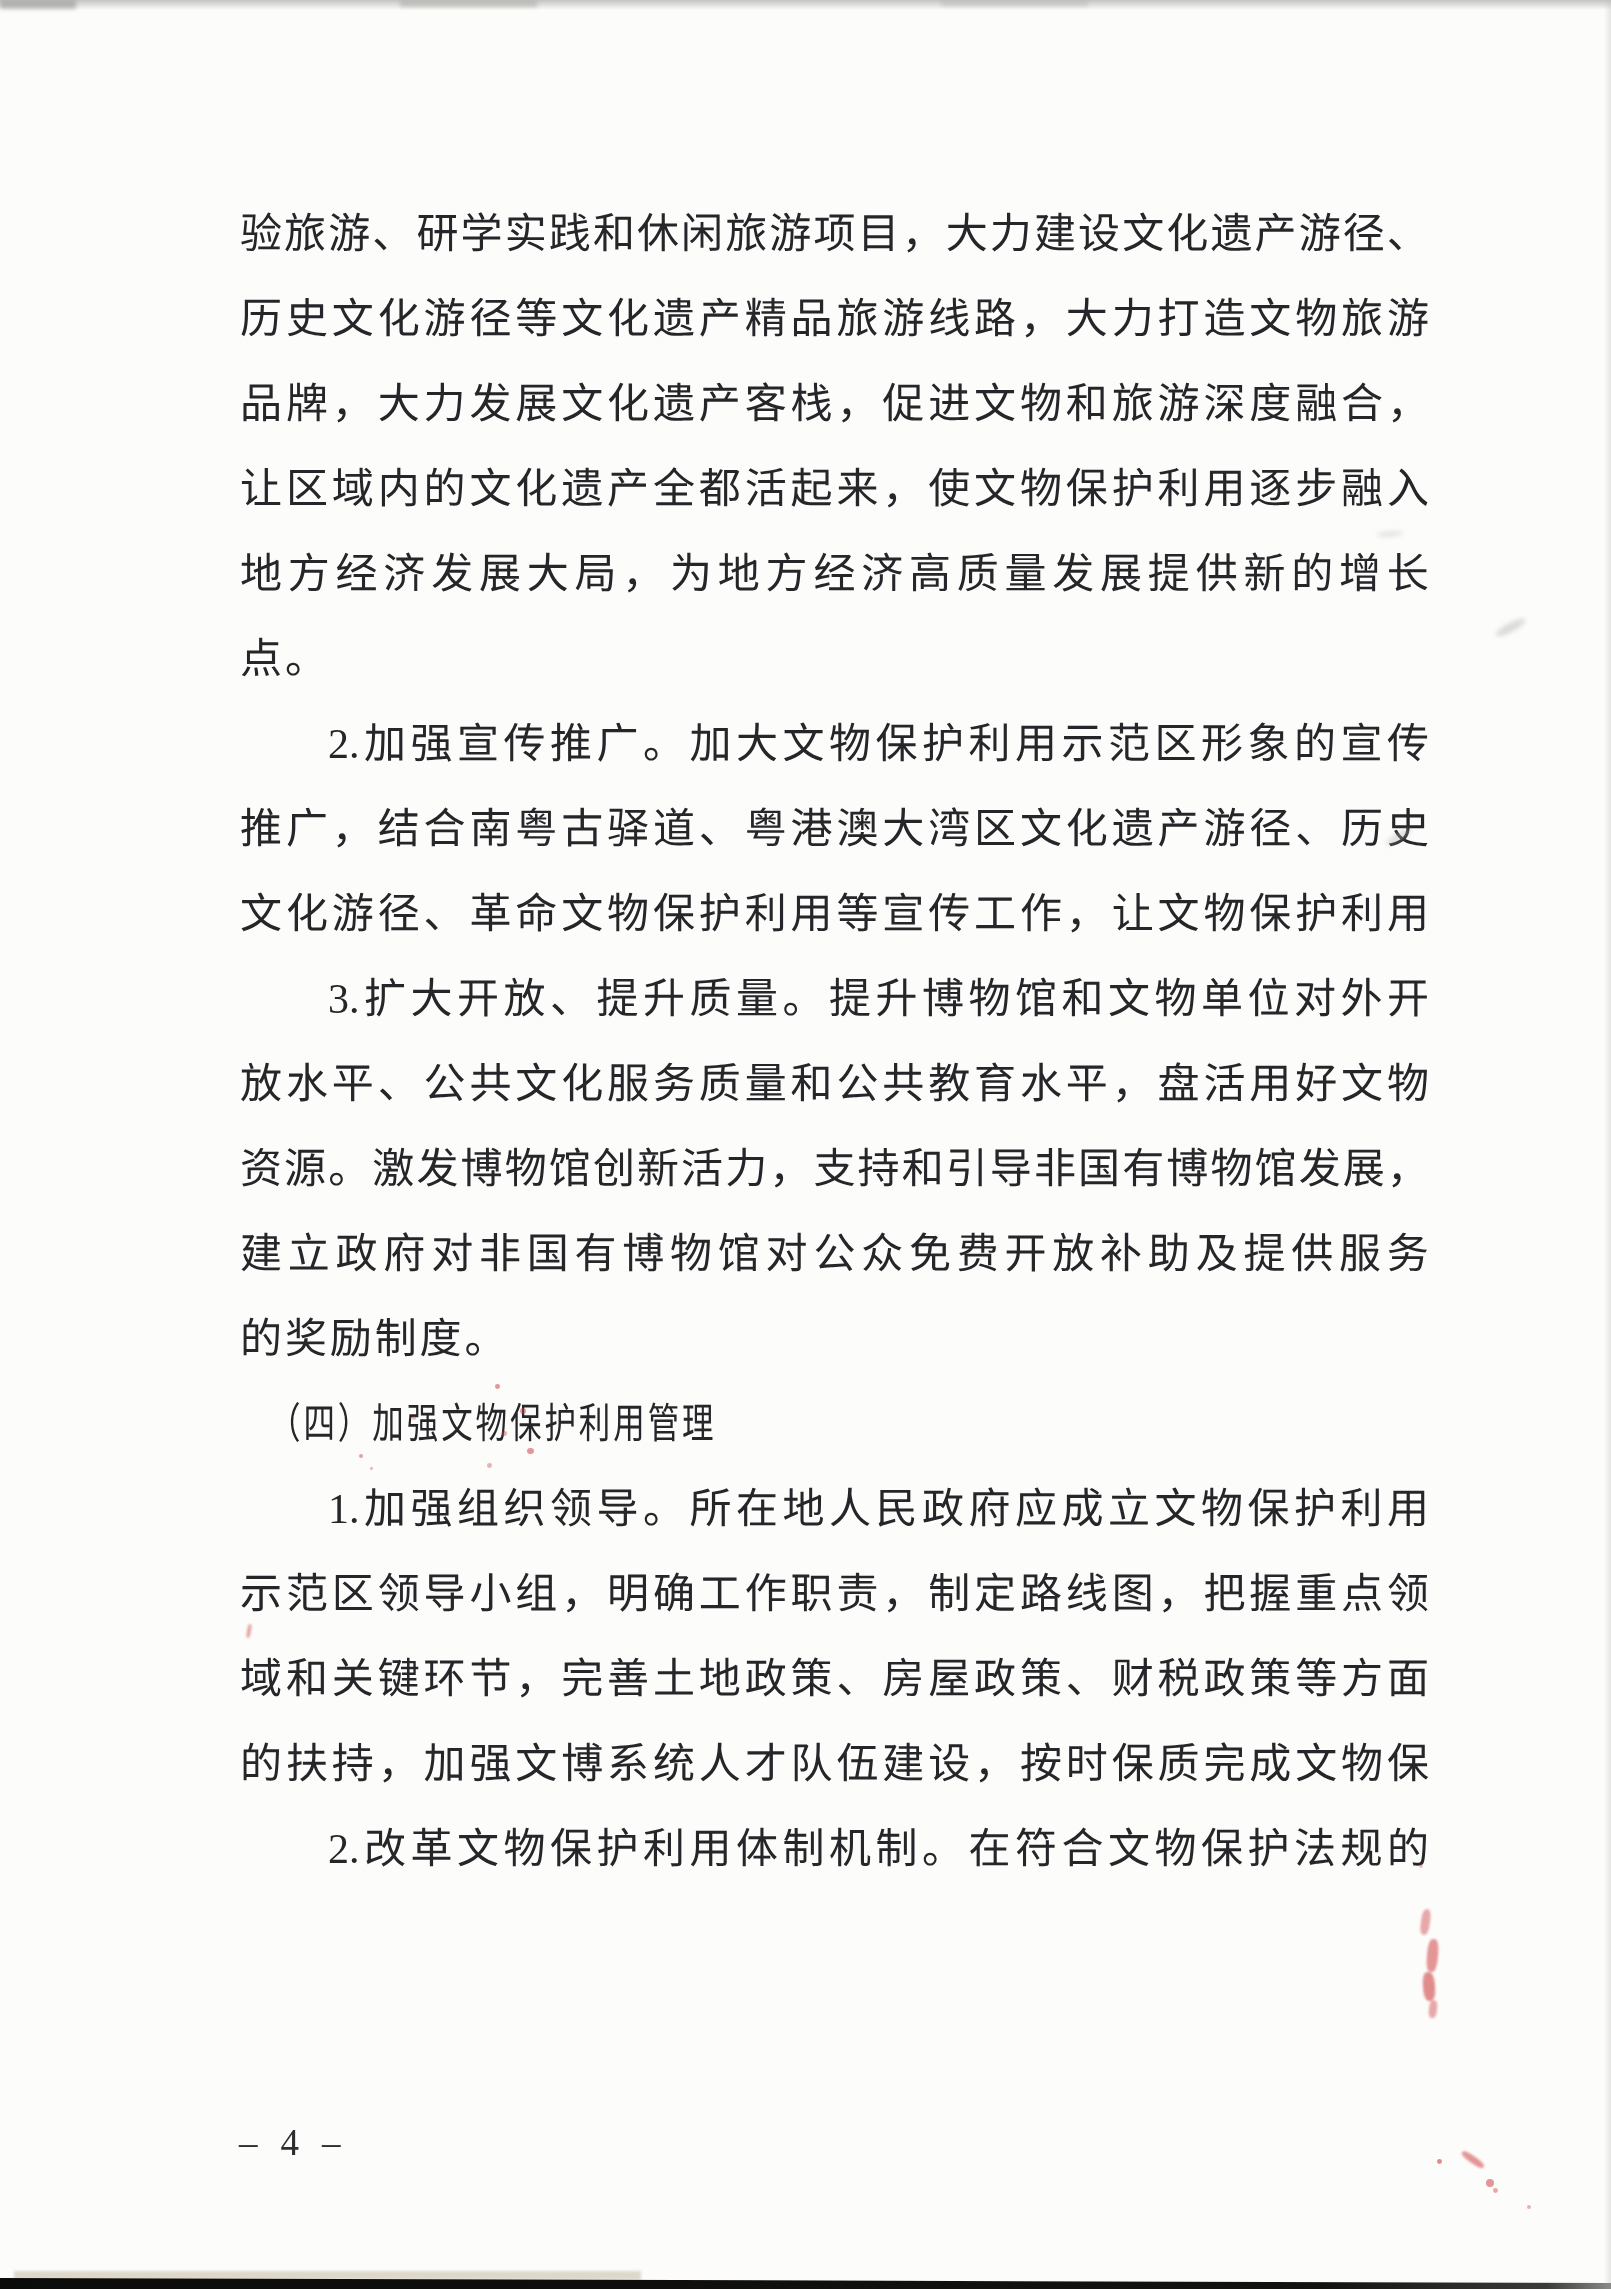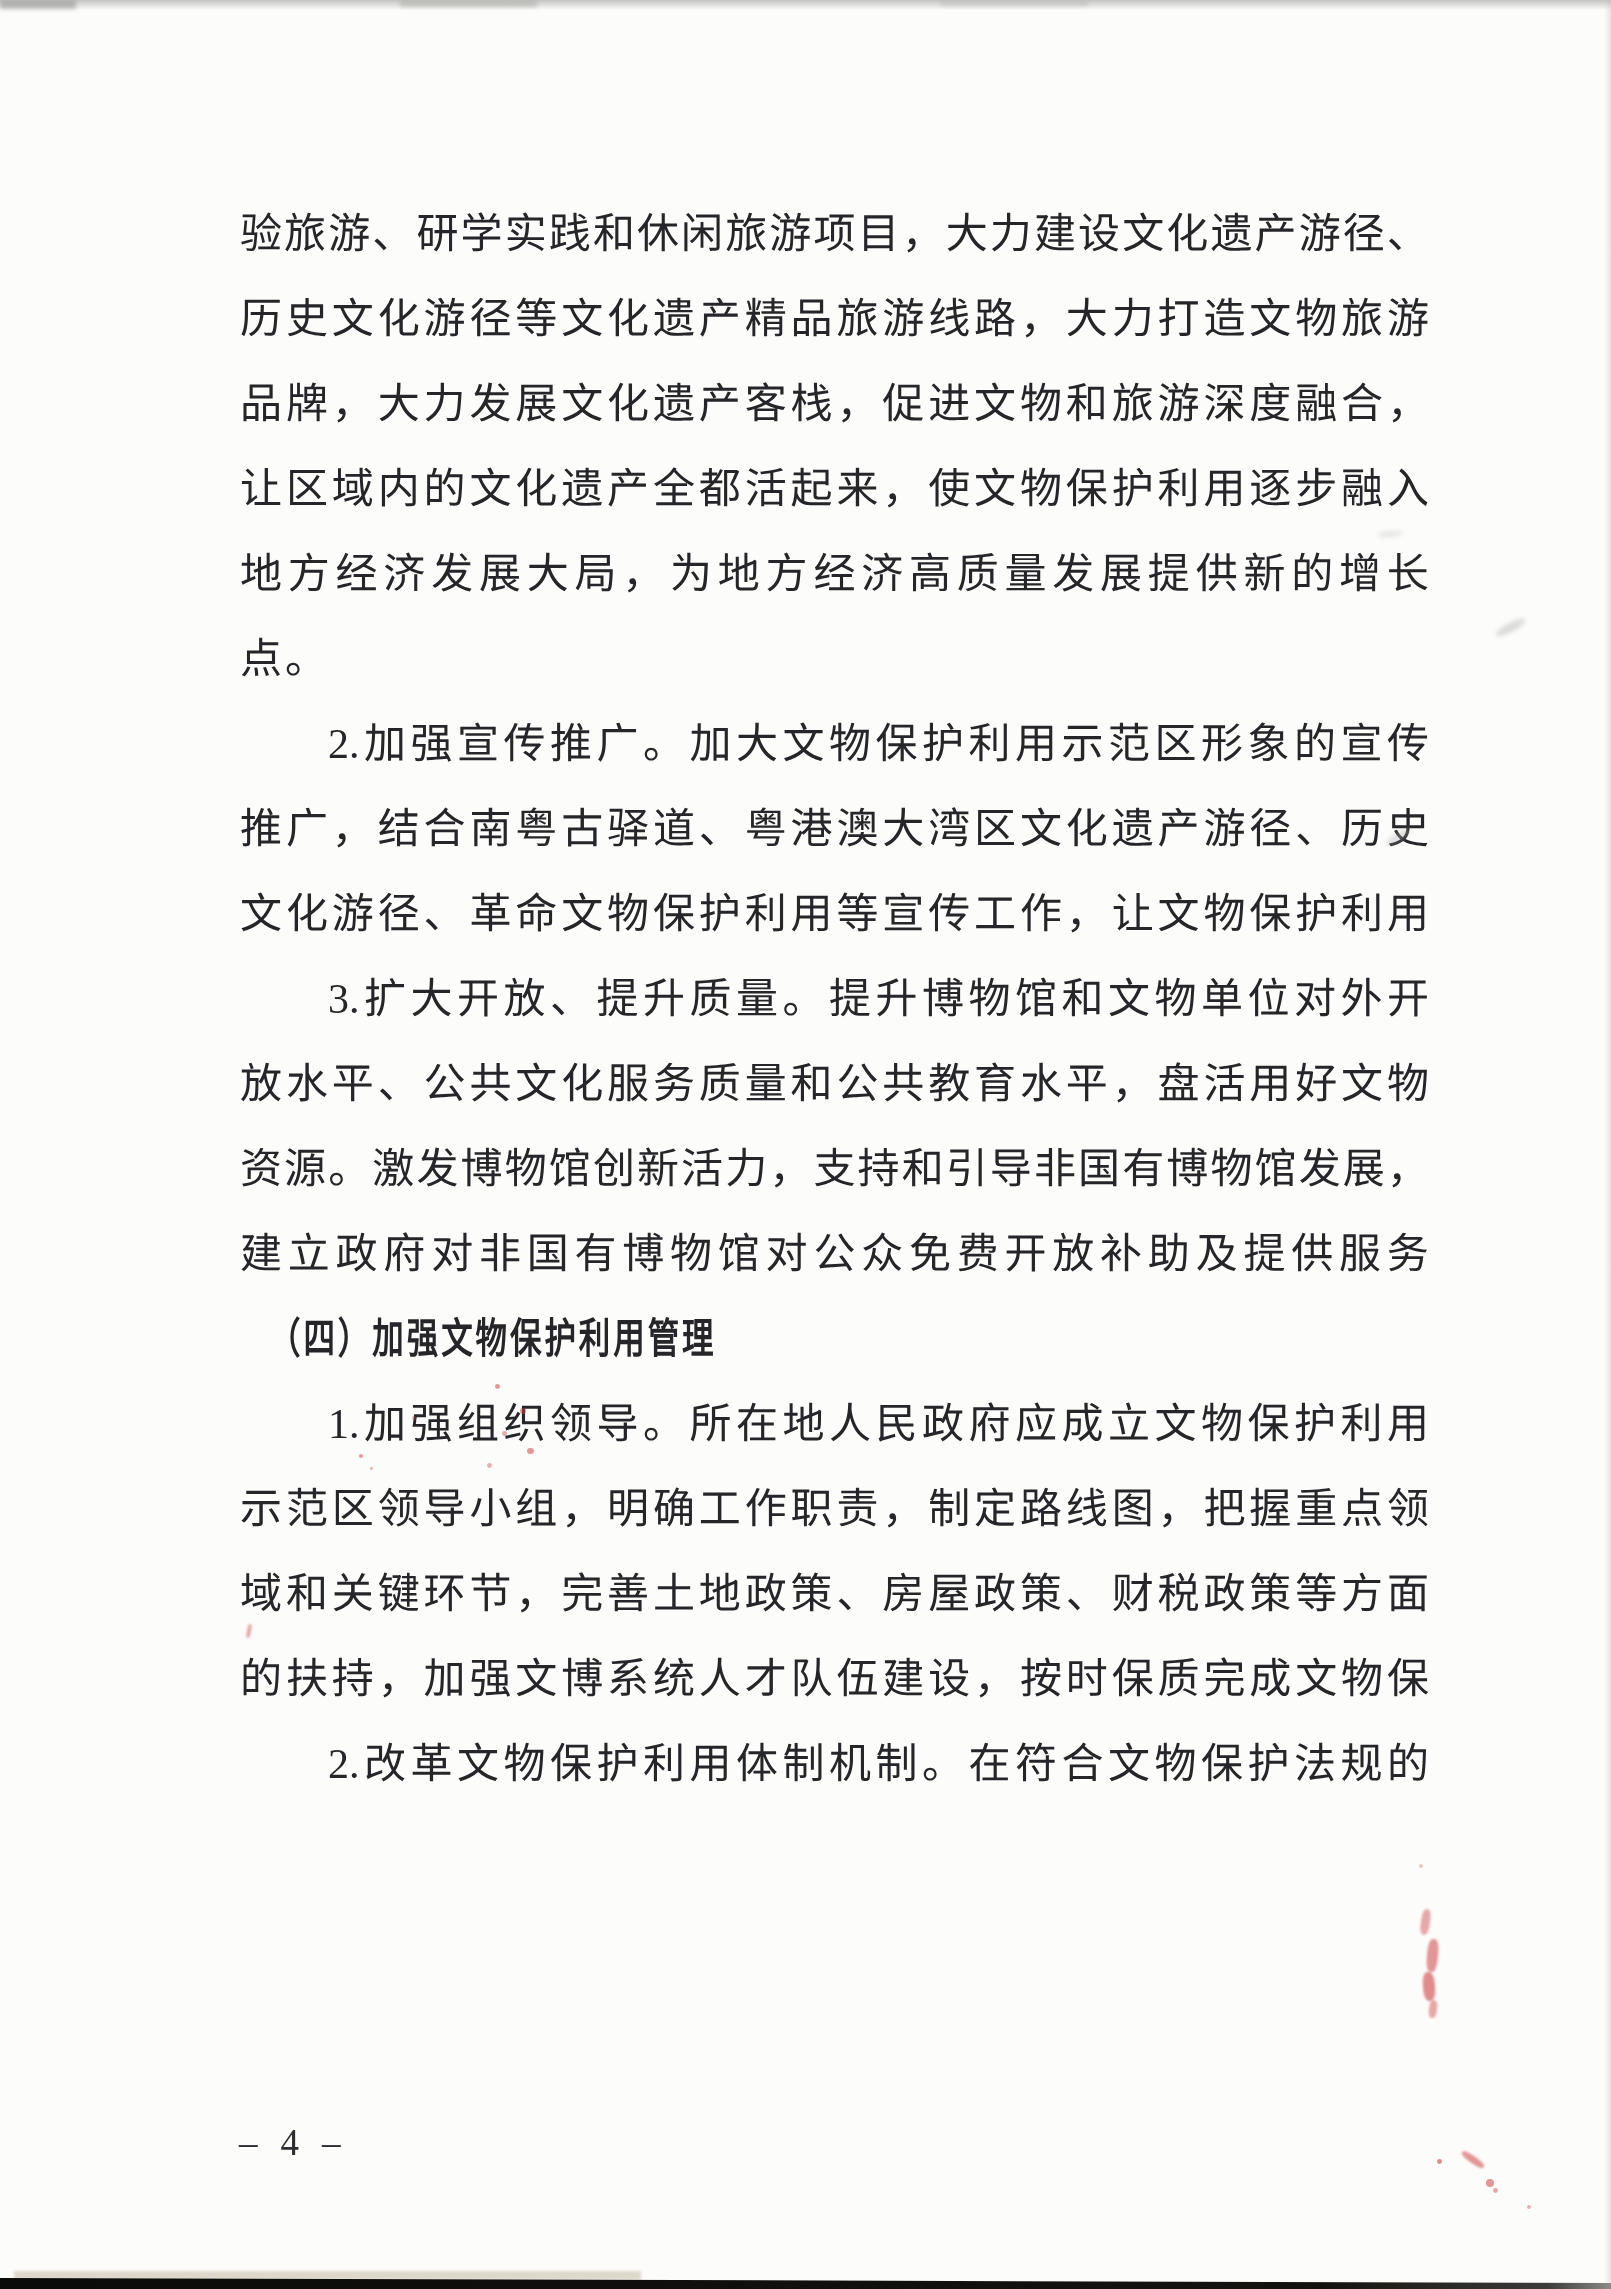--- a/index.html
+++ b/index.html
@@ -45,21 +45,21 @@
     font-size:42px;
     letter-spacing:2.9px;
     white-space:nowrap;
   }
   .line.justify{
     display:flex;justify-content:space-between;align-items:center;
     letter-spacing:0;
   }
   .line.justify span{display:block;}
   .line.indent{padding-left:88px;}
-  .line.bold{font-weight:700;padding-left:29px;letter-spacing:0;}
+  .line.bold{font-weight:400;padding-left:29px;letter-spacing:0;}
   .line.bold .head-inner{
     display:inline-block;transform:scaleX(.75);transform-origin:0 50%;
     letter-spacing:3.9px;
   }
   .num{font-family:"Liberation Serif","DejaVu Serif",serif;}
   
   .page-number{
     position:absolute;left:239px;top:2121px;
     font-size:37px;letter-spacing:6.9px;color:#2e2e32;
     font-family:"Liberation Serif","DejaVu Serif",serif;
@@ -408,20 +408,21 @@
         <span>开</span>
         <span>放</span>
         <span>补</span>
         <span>助</span>
         <span>及</span>
         <span>提</span>
         <span>供</span>
         <span>服</span>
         <span>务</span>
       </div>
+      <div class="line">的奖励制度。</div>
       <div class="line bold"><span class="head-inner">（四）加强文物保护利用管理</span></div>
       <div class="line justify indent">
         <span class="num">1.</span>
         <span>加</span>
         <span>强</span>
         <span>组</span>
         <span>织</span>
         <span>领</span>
         <span>导</span>
         <span>。</span>

